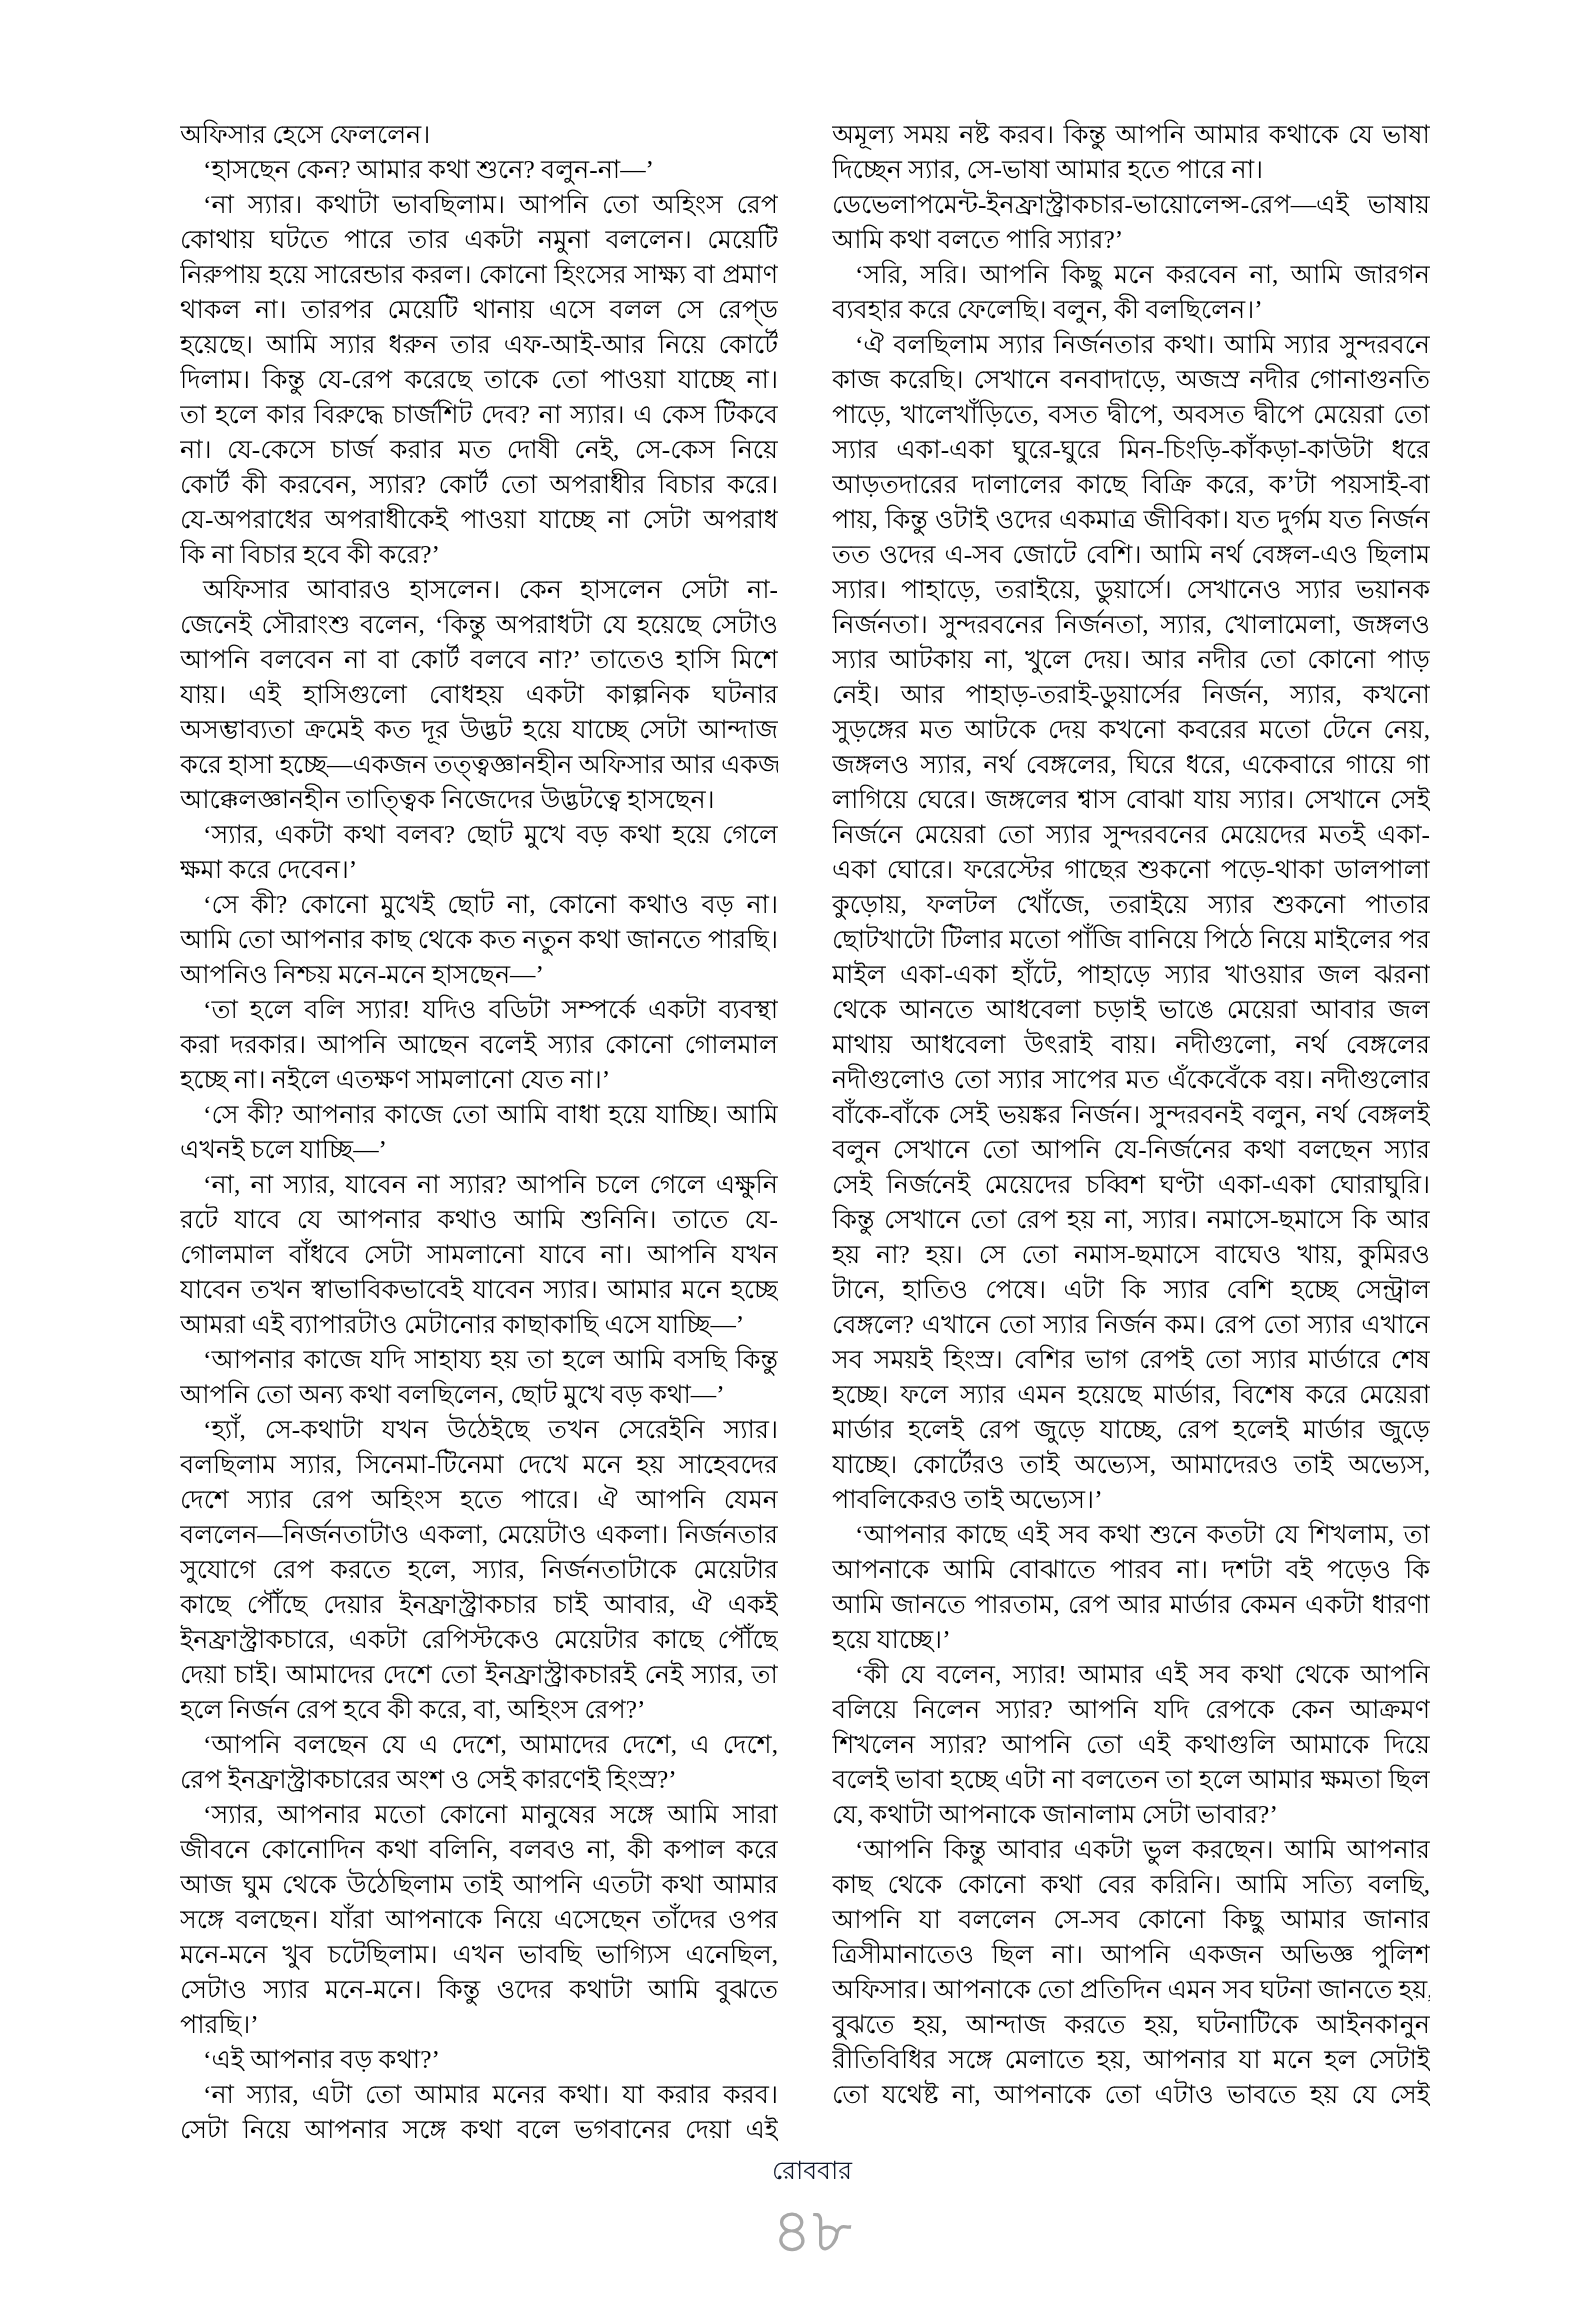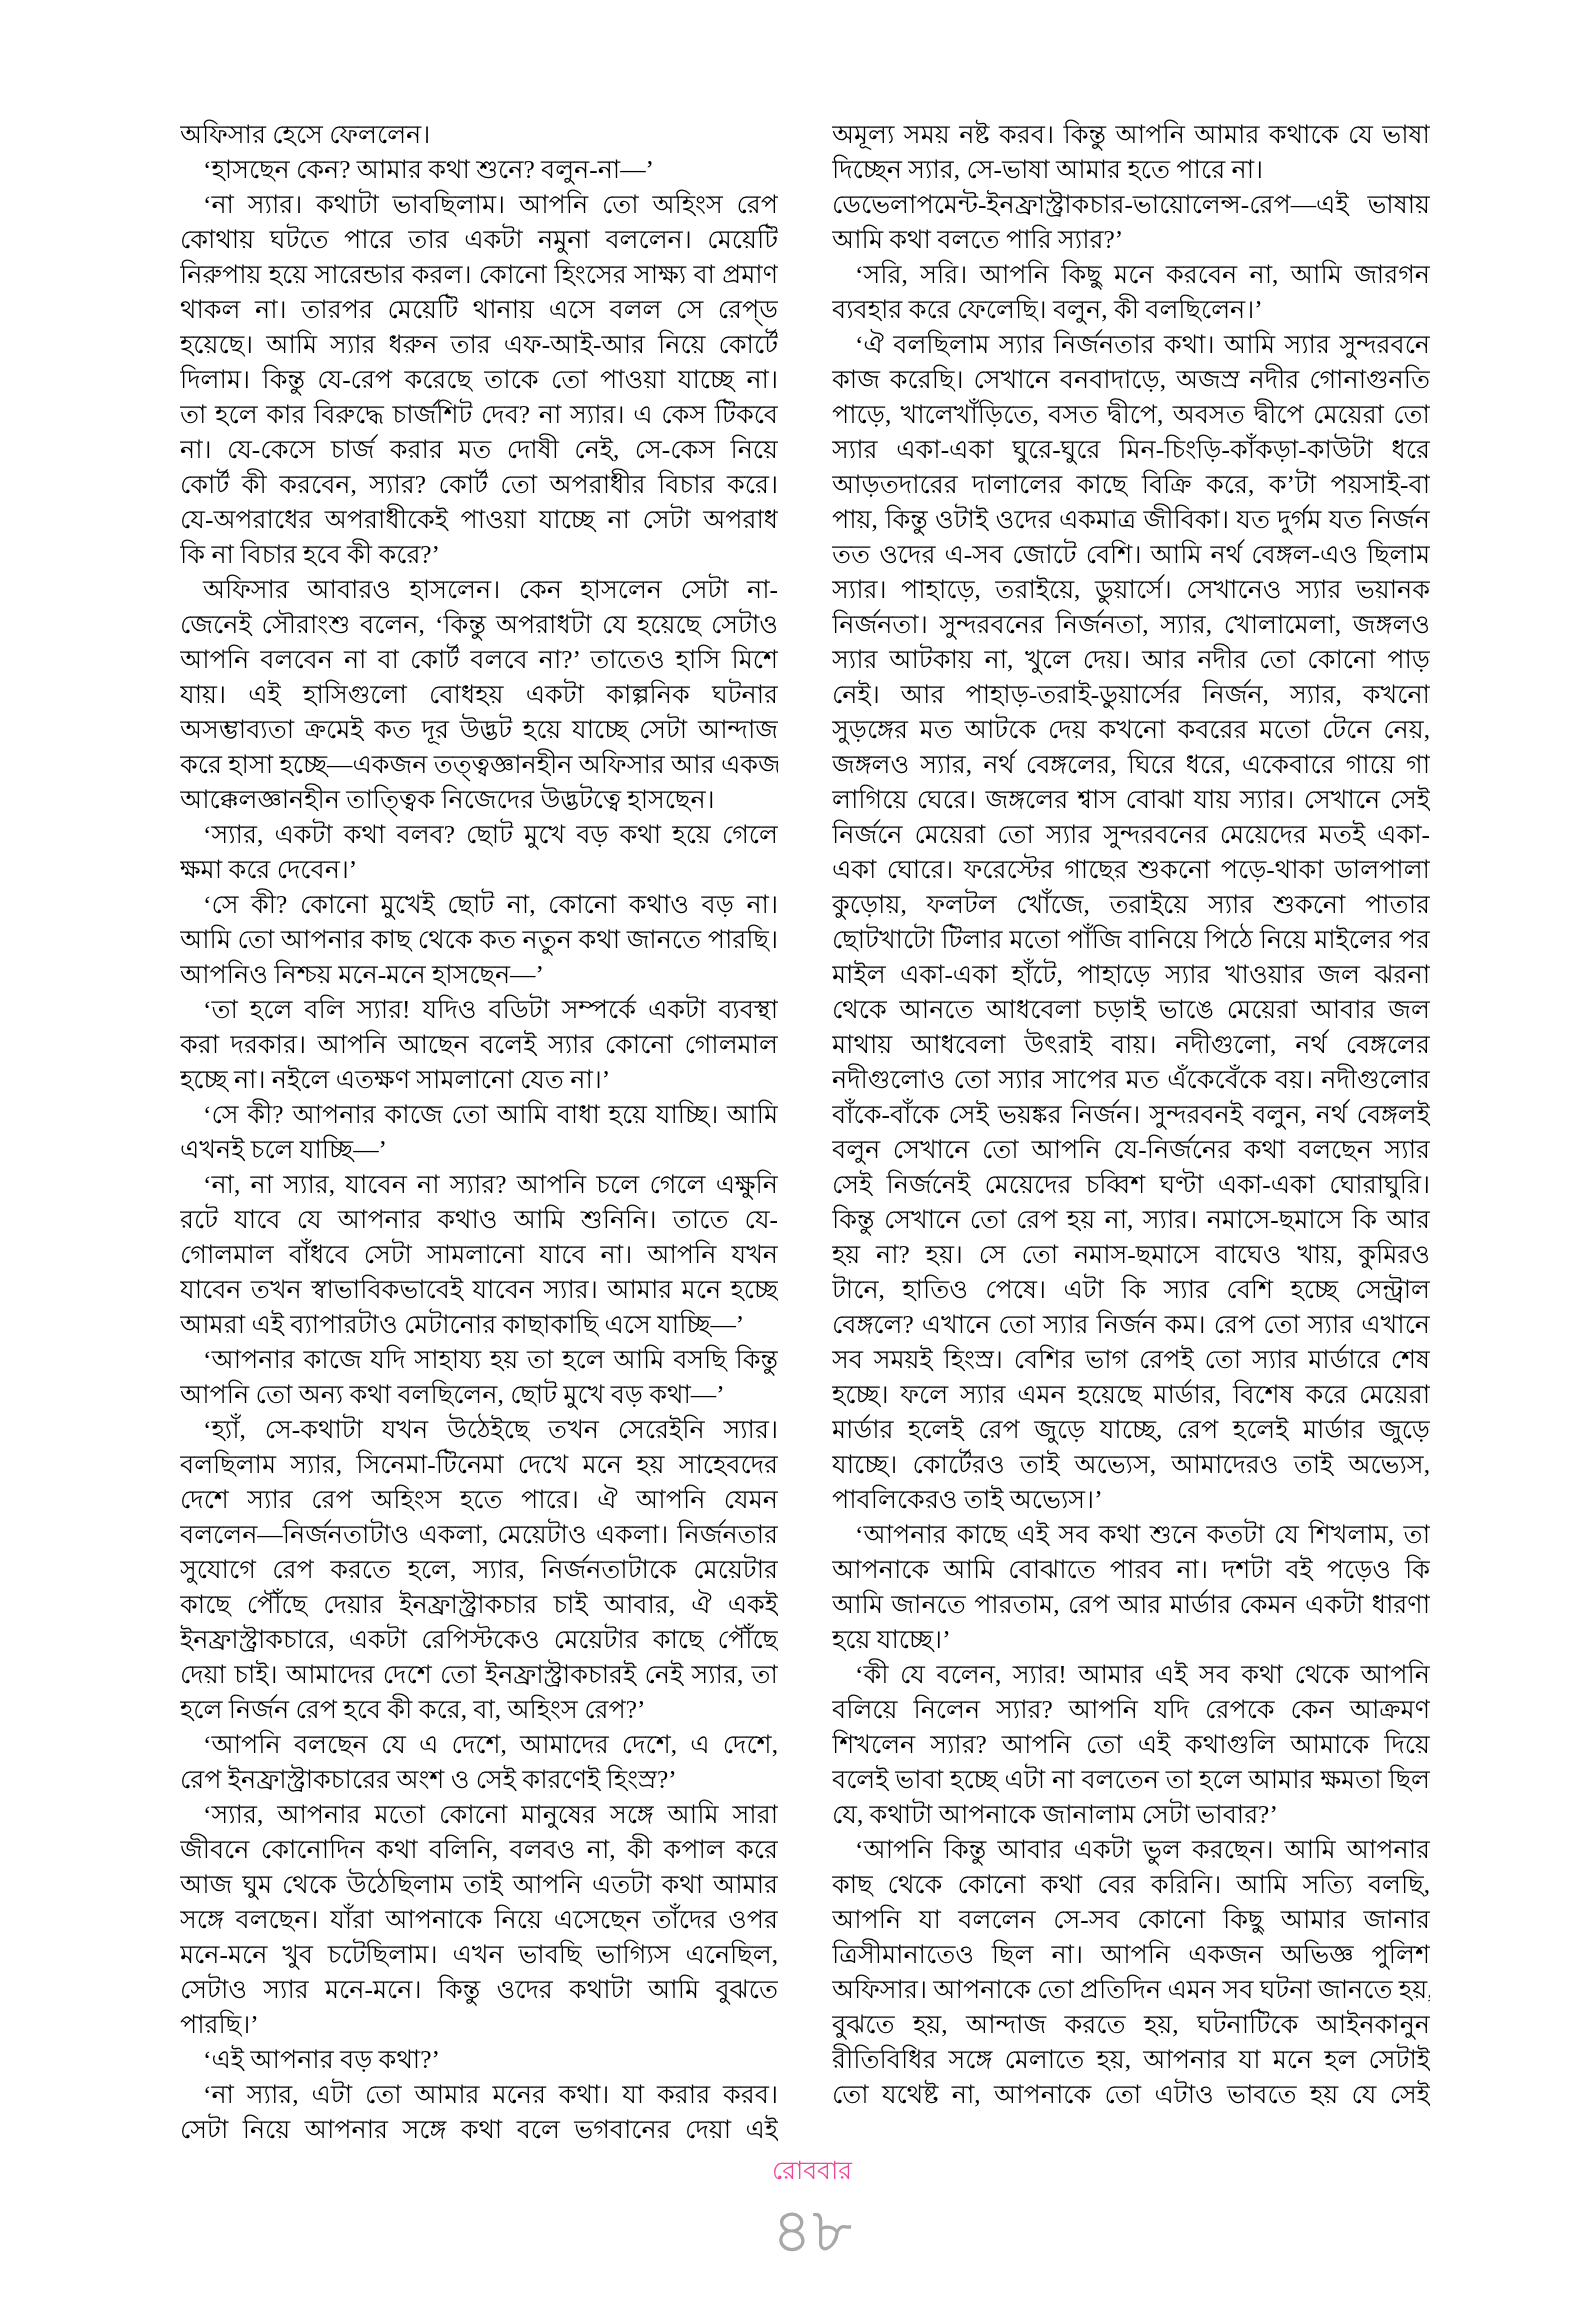--- a/index.html
+++ b/index.html
@@ -33,21 +33,21 @@
   .footer {
     position: absolute;
     left: 0; top: 2156px;
     width: 100%;
     text-align: center;
   }
   .footer-inner { display: inline-block; transform: translateX(25px); }
   .footer-name {
     font-size: 25px;
     line-height: 29px;
-    color: #ec4899;
+    color: #0f172a;
   }
   .footer-num {
     font-size: 62px;
     line-height: 57px;
     color: #a8a8a8;
     margin-top: 18px;
   }
 </style>
 </head>
 <body>

